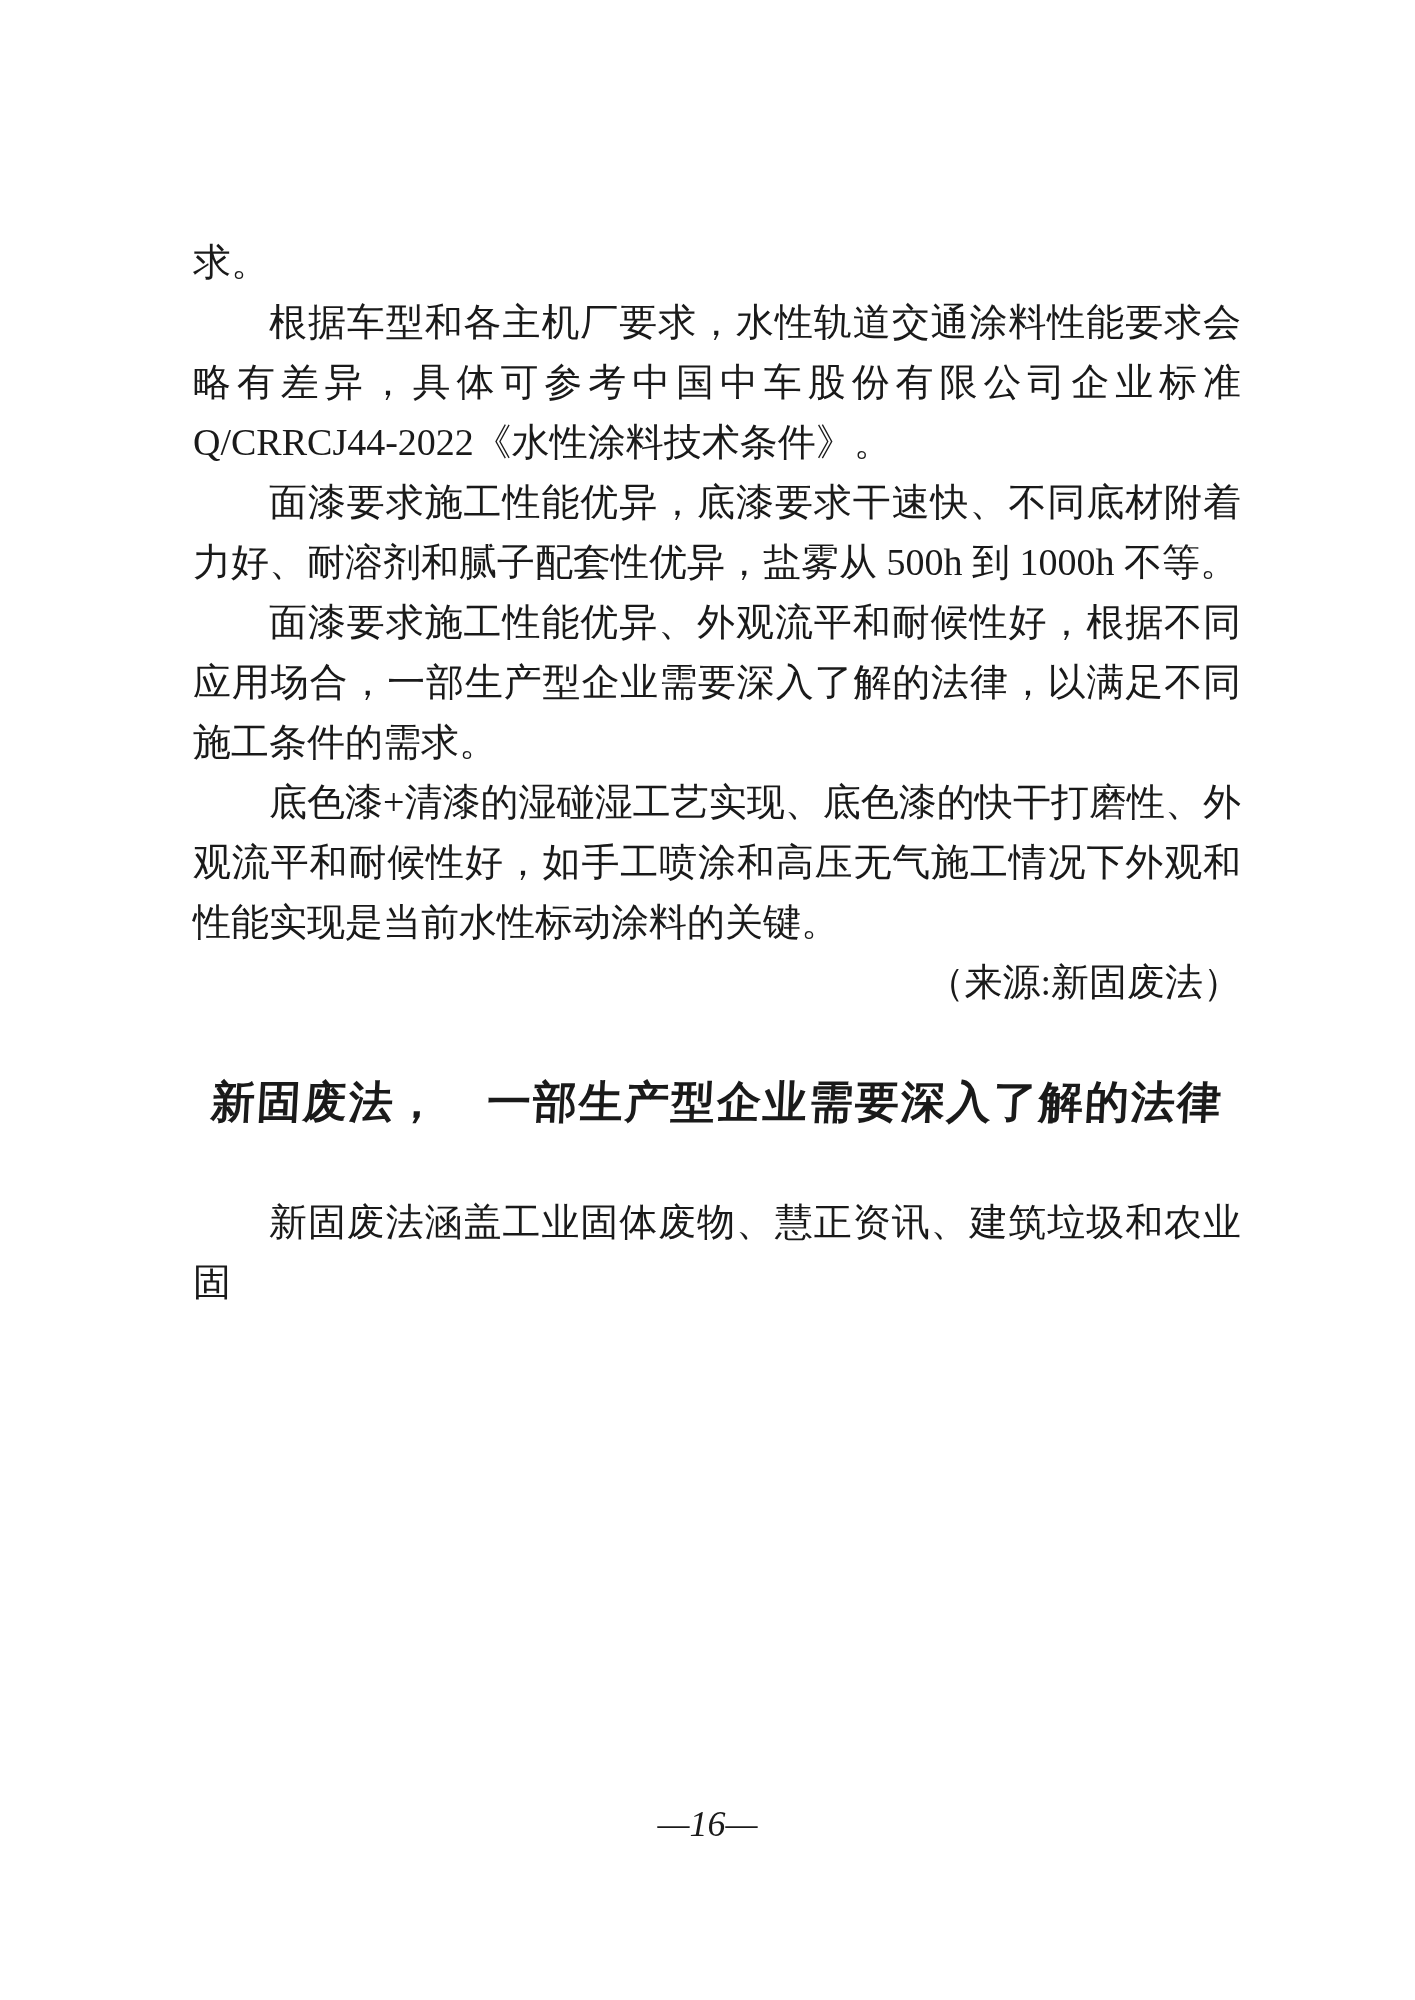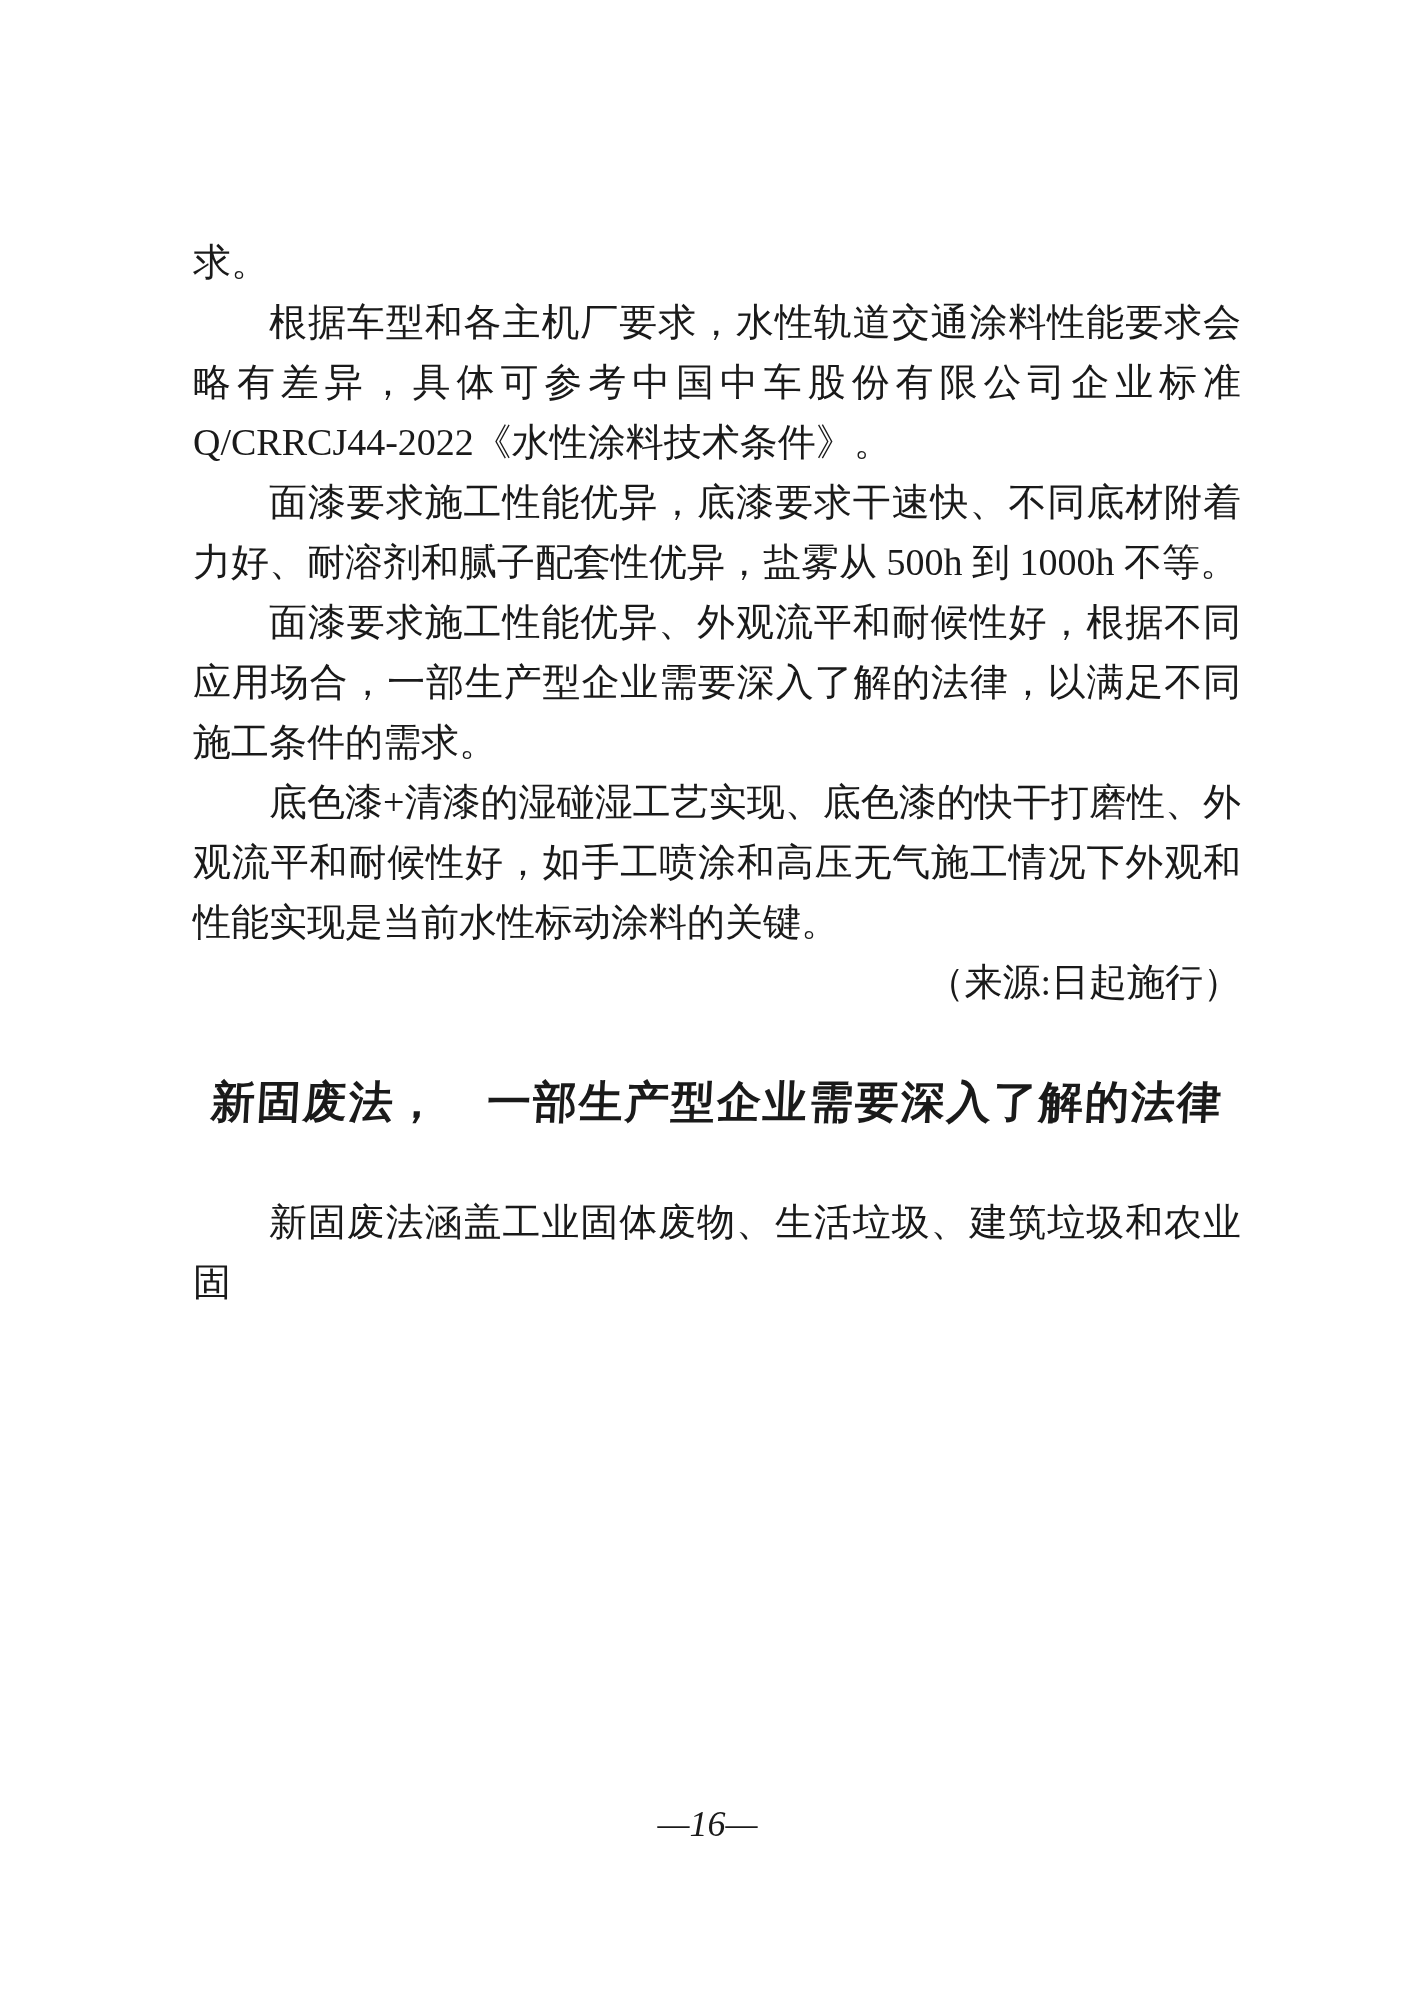--- a/index.html
+++ b/index.html
@@ -79,25 +79,25 @@
 
 
     <p class="para">根据车型和各主机厂要求，水性轨道交通涂料性能要求会略有差异，具体可参考中国中车股份有限公司企业标准 Q/CRRCJ44-2022《水性涂料技术条件》。</p>
 
     <p class="para">面漆要求施工性能优异，底漆要求干速快、不同底材附着力好、耐溶剂和腻子配套性优异，盐雾从 500h 到 1000h 不等。</p>
 
     <p class="para">面漆要求施工性能优异、外观流平和耐候性好，根据不同应用场合，一部生产型企业需要深入了解的法律，以满足不同施工条件的需求。</p>
 
     <p class="para">底色漆+清漆的湿碰湿工艺实现、底色漆的快干打磨性、外观流平和耐候性好，如手工喷涂和高压无气施工情况下外观和性能实现是当前水性标动涂料的关键。</p>
 
-    <p class="para source-line">（来源:日起施行）</p>
+    <p class="para source-line">（来源:新固废法）</p>
 
     <h1 class="calligraphy-heading">新固废法，　一部生产型企业需要深入了解的法律</h1>
 
 
-    <p class="para">新固废法涵盖工业固体废物、生活垃圾、建筑垃圾和农业固</p>
+    <p class="para">新固废法涵盖工业固体废物、慧正资讯、建筑垃圾和农业固</p>
 
   </div>
 
   <div class="footer">
     <span>—16—</span>
   </div>
 </div>
 
 </body></html>

